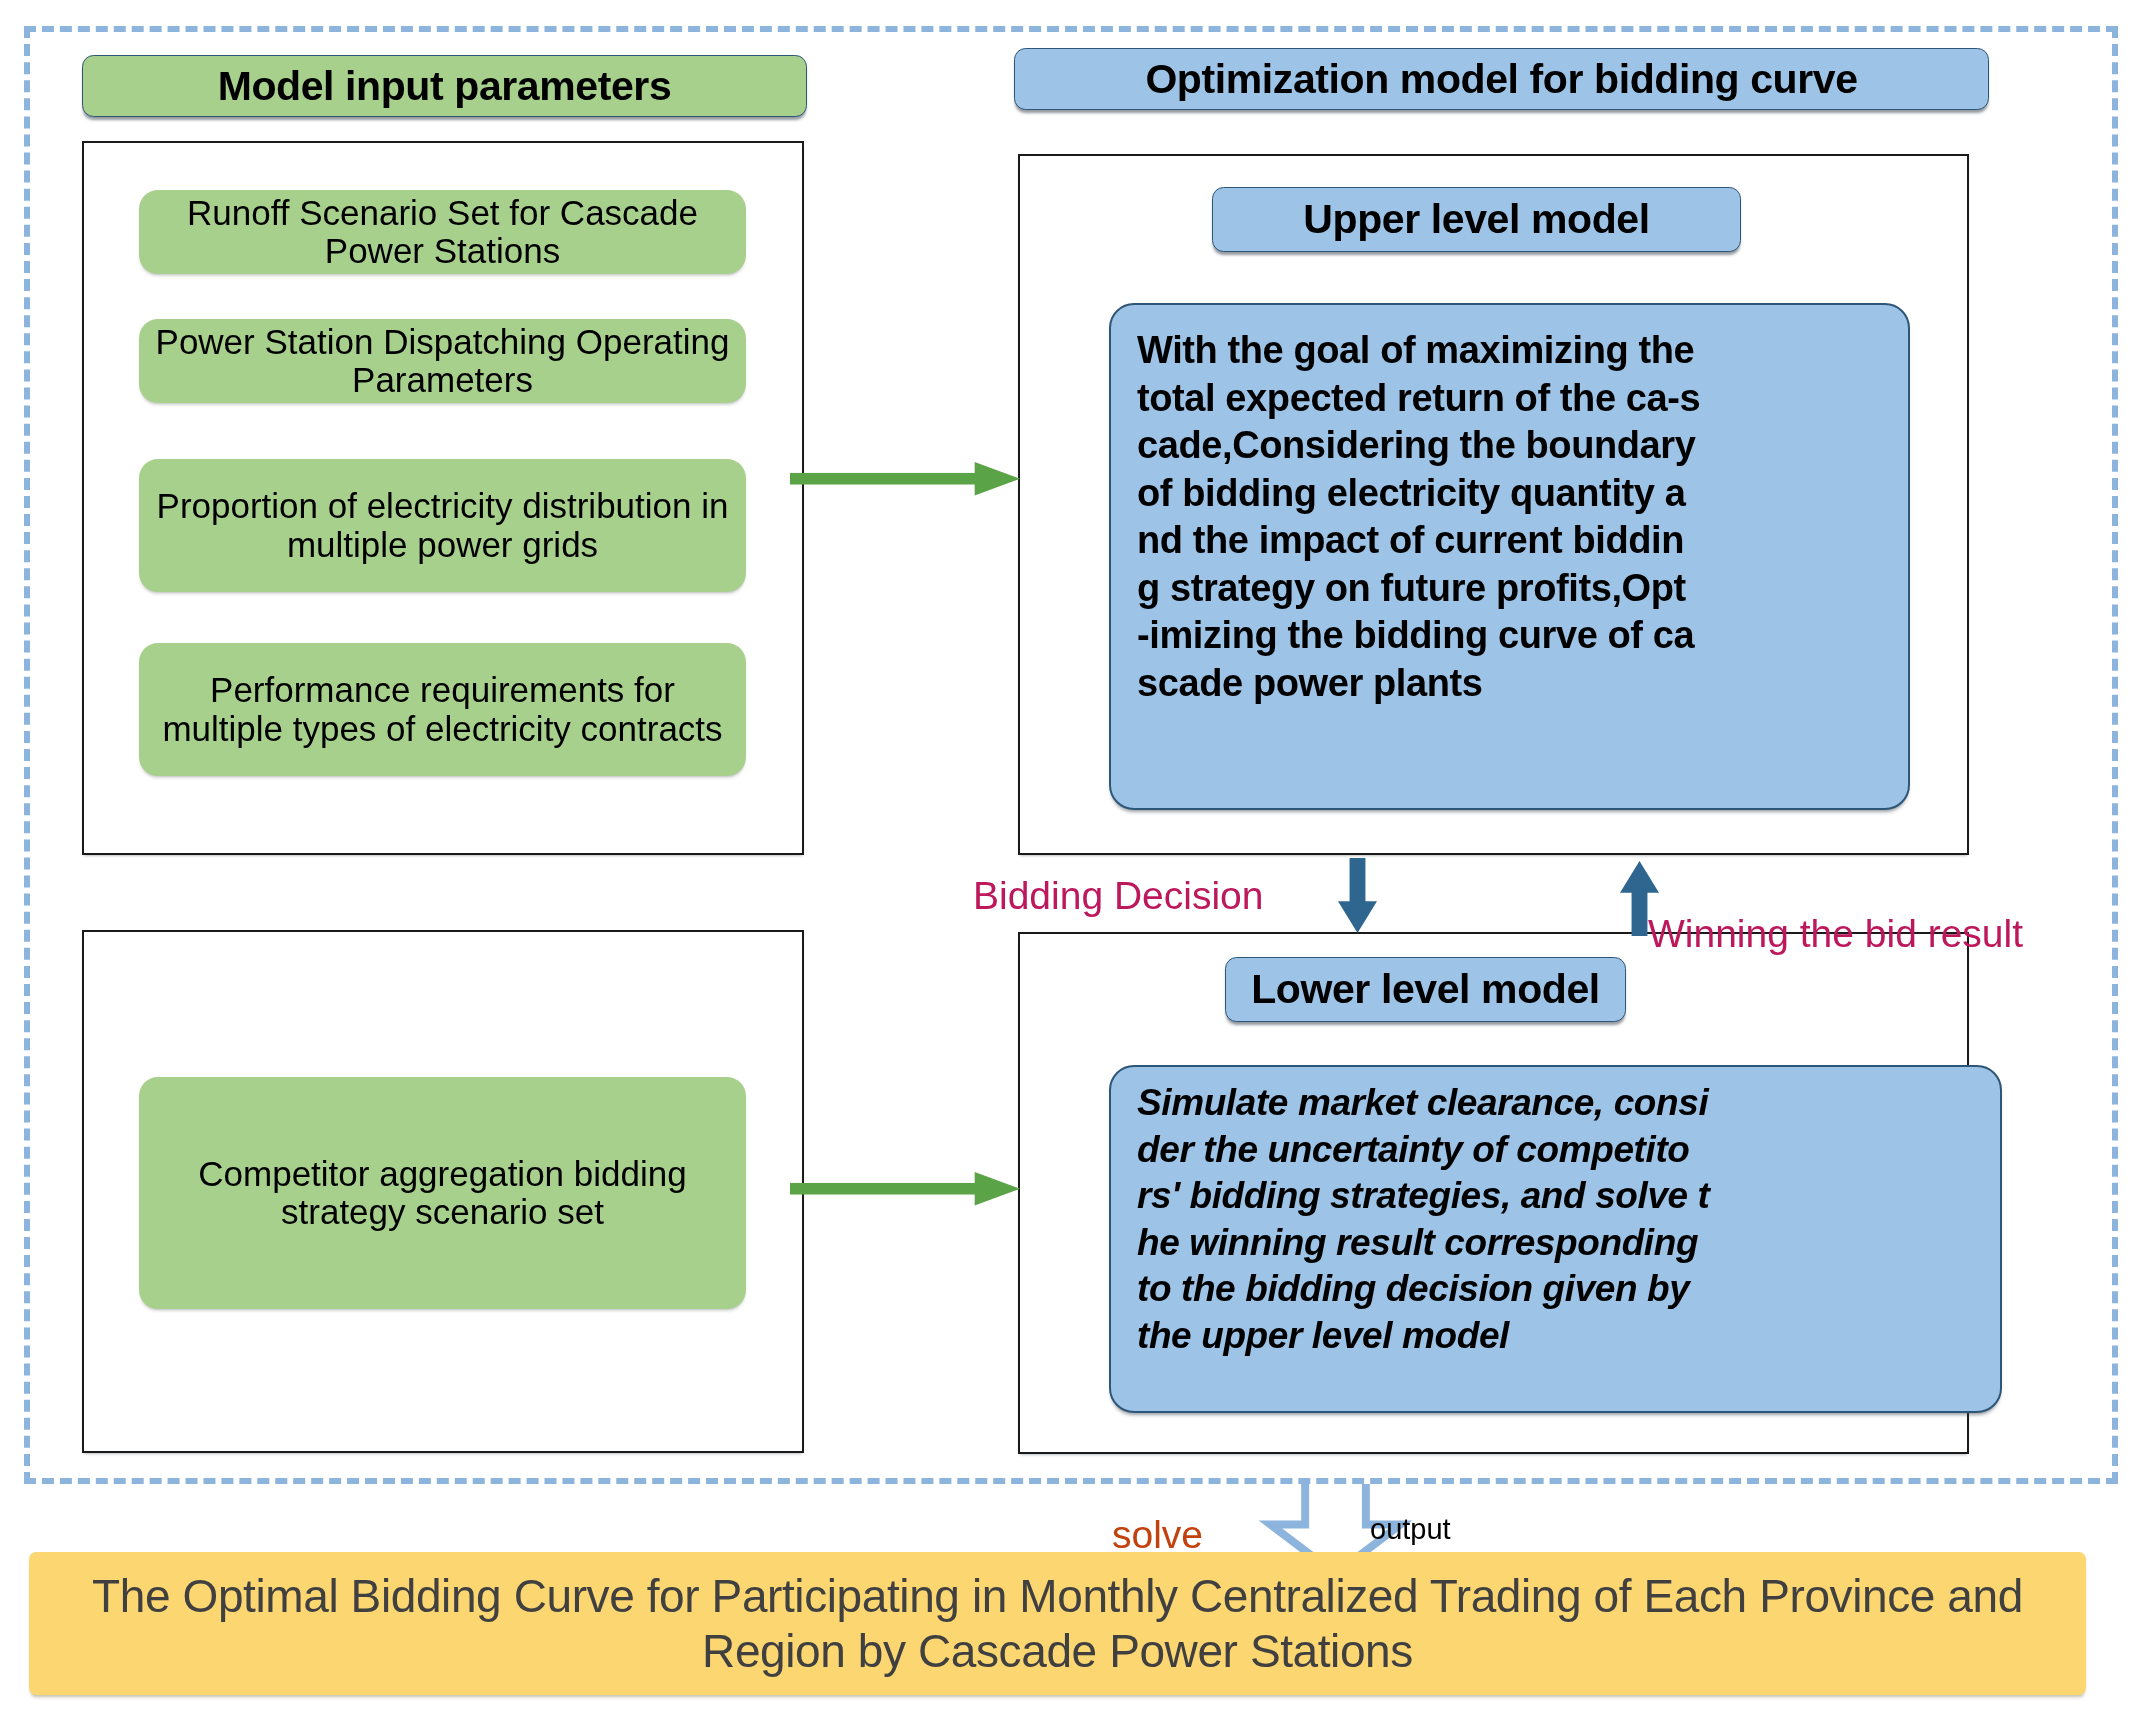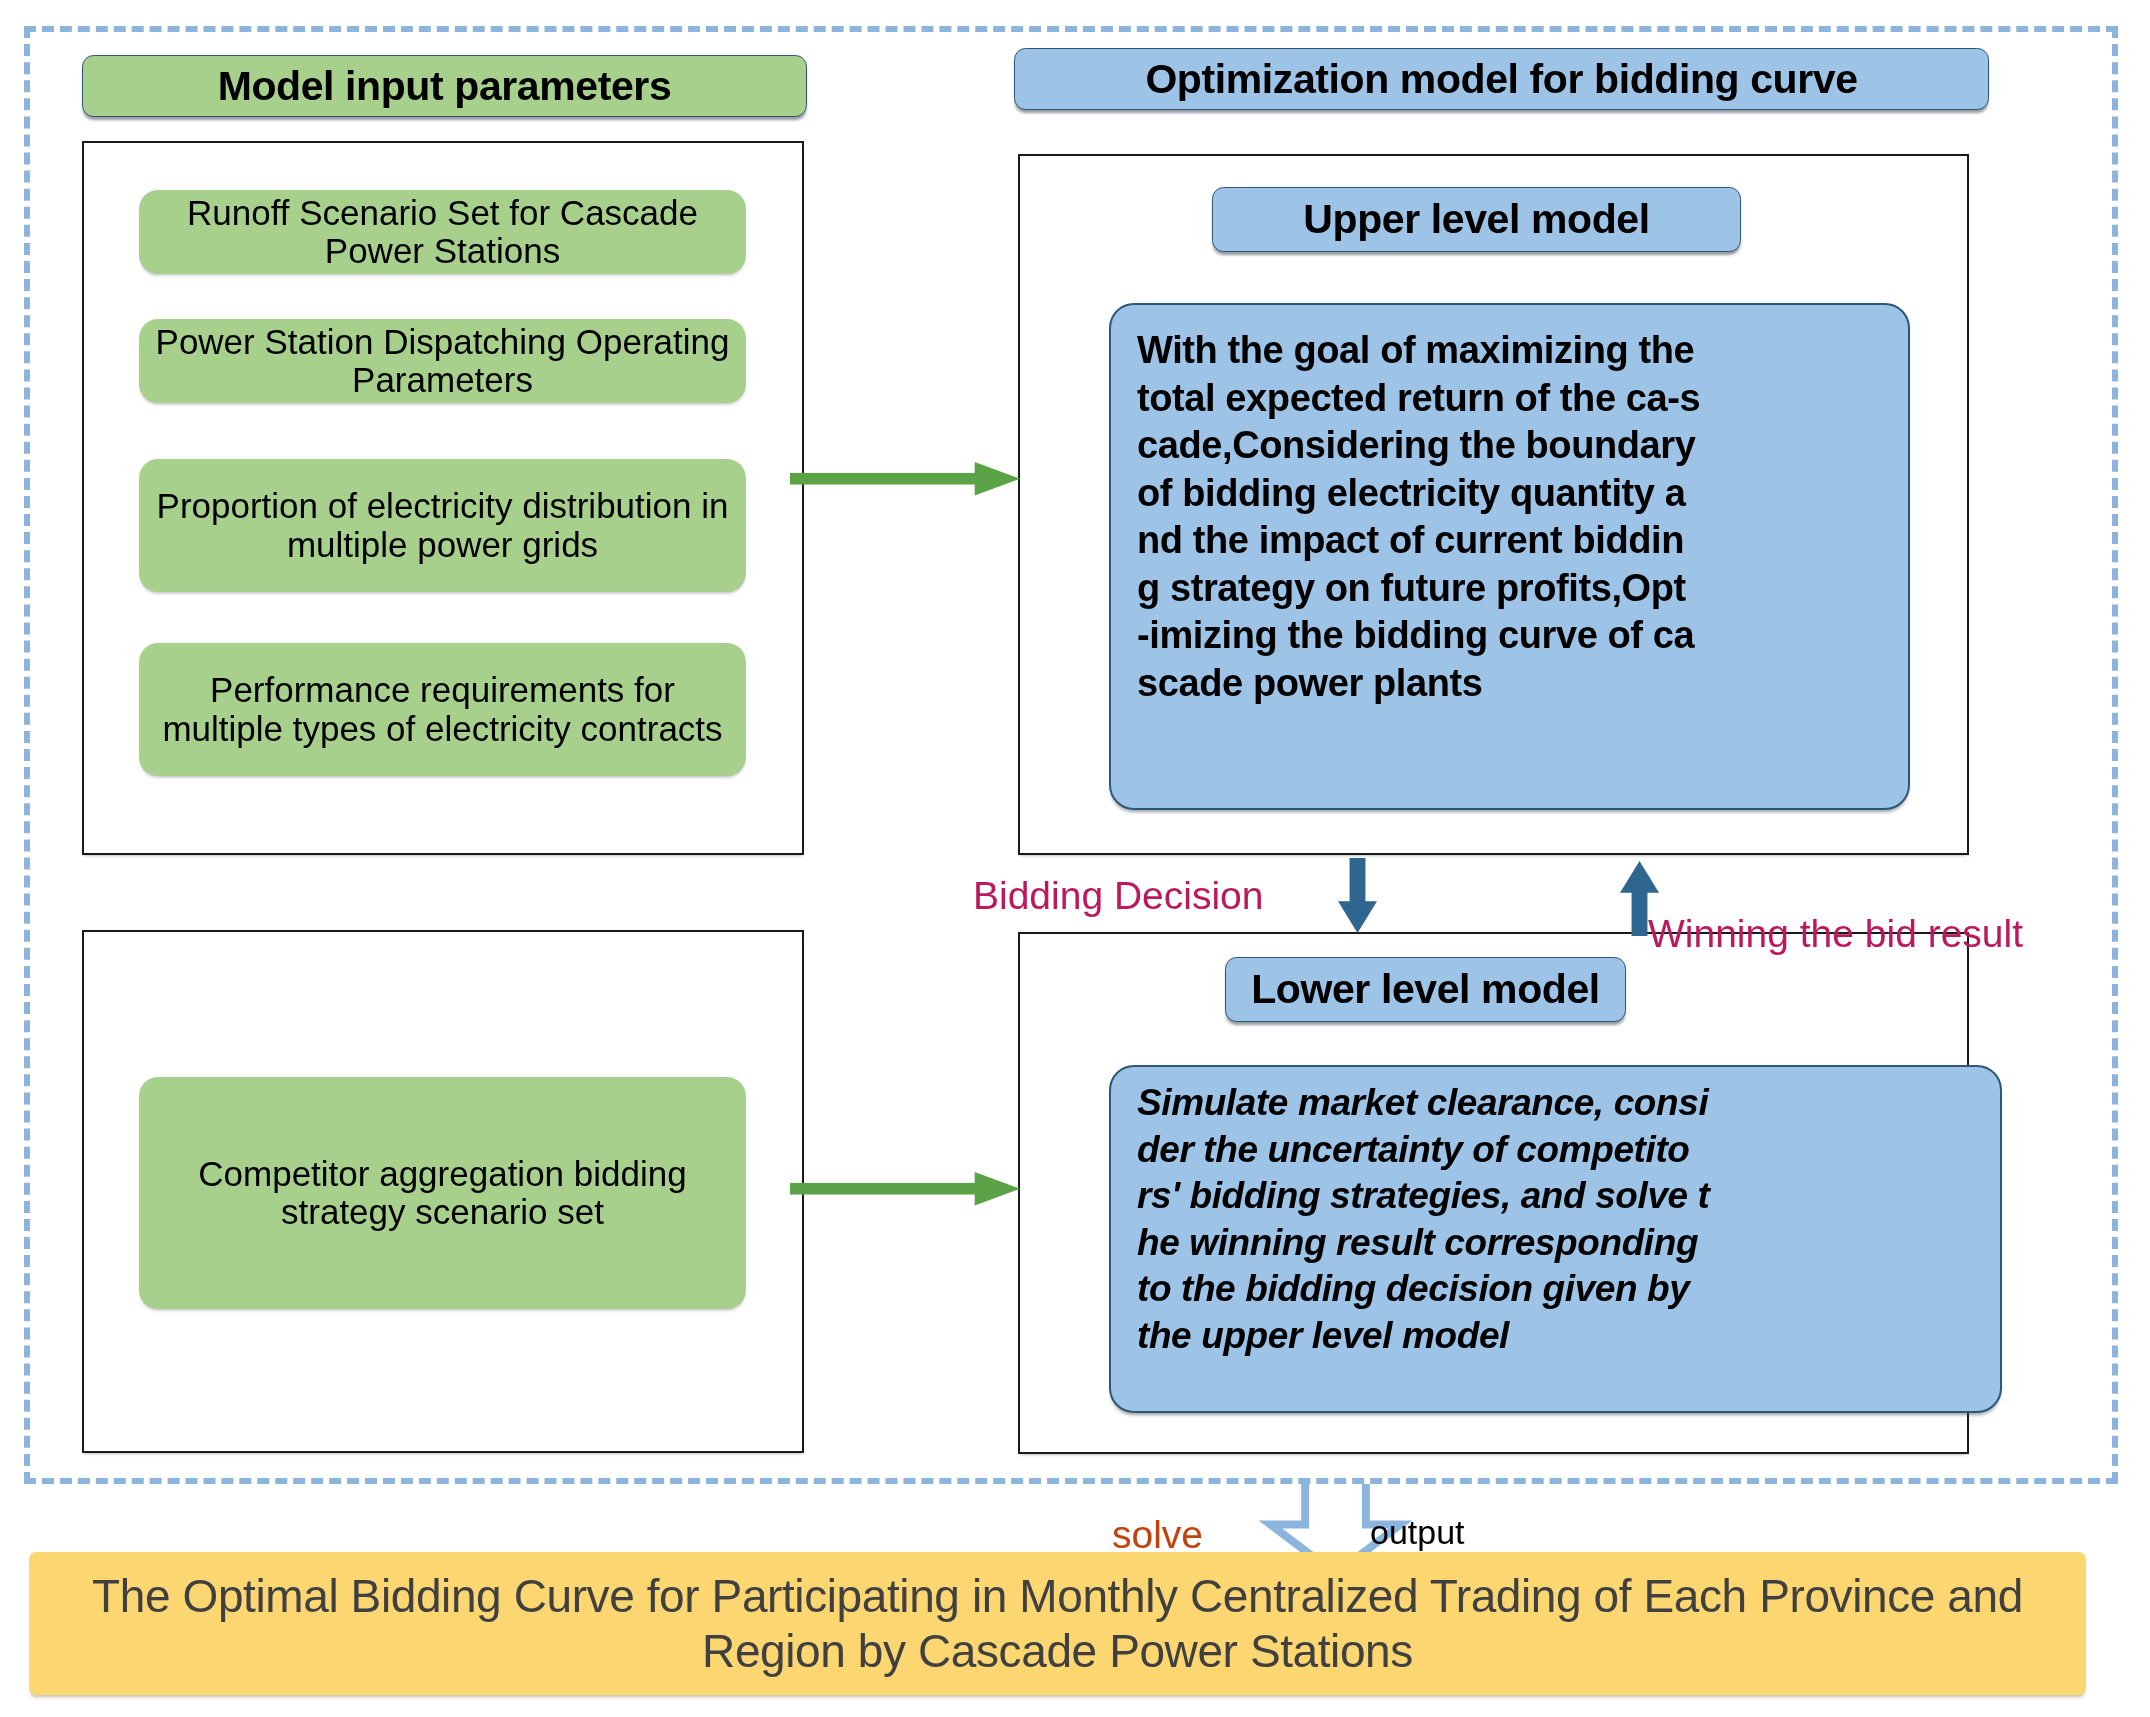--- a/index.html
+++ b/index.html
@@ -151,21 +151,21 @@
     white-space: nowrap;
   }
   #label-bidding-decision { left: 973px; top: 874px; }
   #label-winning-result   { left: 1648px; top: 874px; margin-top: 38px; }
 
   
   #block-arrow { position: absolute; left: 1256px; top: 1484px; }
   #label-solve  { position: absolute; left: 1112px; top: 1513px;
                   font-size: 39px; font-stretch: condensed; color:#c2410c; }
   #label-output { position: absolute; left: 1370px; top: 1513px;
-                  font-size: 34px; font-stretch: condensed; color:#000; }
+                  font-size: 29px; font-stretch: condensed; color:#000; }
 
   
   #banner-output {
     position: absolute;
     left: 29px;
     top: 1552px;
     width: 2057px;
     height: 143px;
     box-sizing: border-box;
     background: #fcd670;

